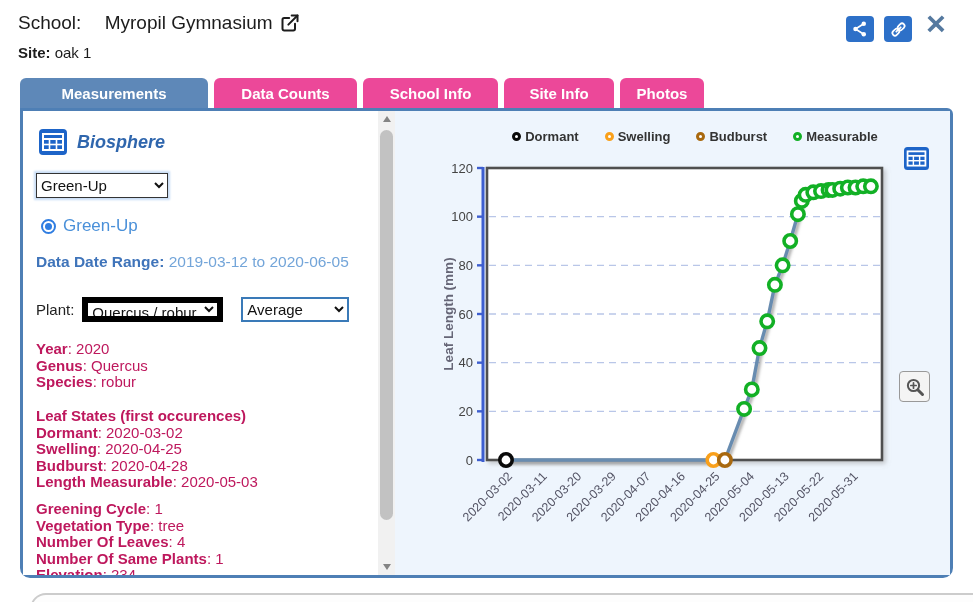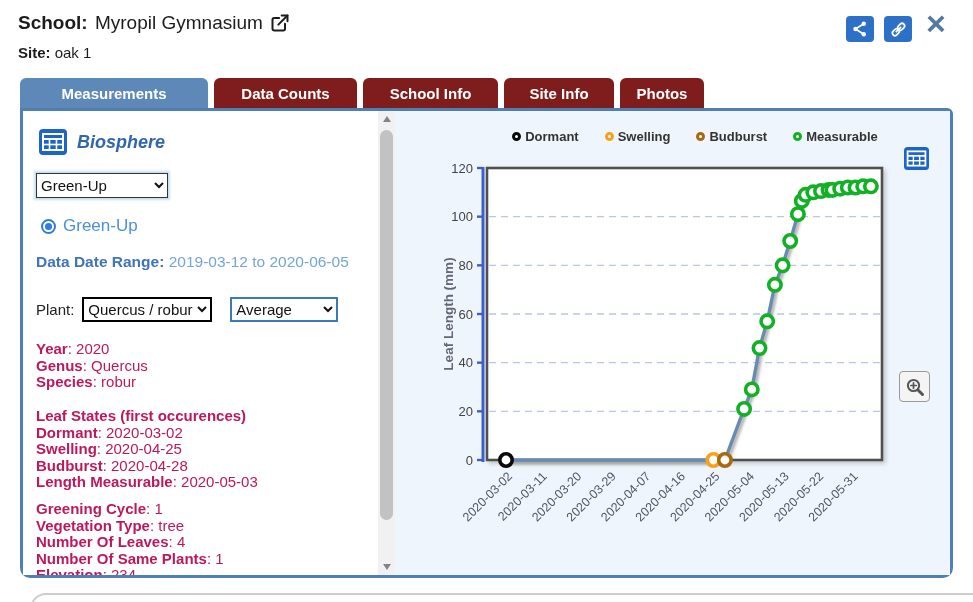--- a/index.html
+++ b/index.html
@@ -2,34 +2,34 @@
 <html><head>
 <meta charset="utf-8">
 <style>
   * { margin:0; padding:0; box-sizing:border-box; }
   html,body { width:973px; height:602px; background:#fff; overflow:hidden;
     font-family:"Liberation Sans","DejaVu Sans",sans-serif; }
   .abs { position:absolute; }
 
   
   #school-line { left:18px; top:12px; font-size:19px; color:#1c1c1c; display:flex; align-items:center; gap:7px;}
-  #school-line b { font-weight:bold; margin-right:2px;}
+  #school-line b { font-weight:normal; margin-right:18px;}
   #site-line { left:18px; top:44px; font-size:15px; color:#1c1c1c;}
   #site-line b { font-weight:bold; }
   .blue-btn { width:28px; height:26px; background:#2d70c8; border-radius:4px;
     display:flex; align-items:center; justify-content:center; cursor:pointer;}
   #share-btn { left:846px; top:16px; }
   #link-btn  { left:884px; top:16px; }
   #close-btn { left:921px; top:4px; font-size:34px; font-weight:bold; color:#55799f;
     cursor:pointer; line-height:38px; width:30px; text-align:center;}
 
   
   #tabbar { left:20px; top:78px; display:flex; gap:6px; height:30px; }
   .tab { height:30px; display:flex; align-items:center; justify-content:center;
-    font-size:15px; font-weight:bold; color:#fff; background:#7f1d1d;
+    font-size:15px; font-weight:bold; color:#fff; background:#ec4899;
     border-radius:6px 6px 0 0; cursor:pointer; }
   .tab.active { background:#5e88b8; }
 
   
   #panel { left:20px; top:108px; width:933px; height:470px;
     border:3px solid #4e7fb5; border-radius:0 6px 10px 10px; background:#edf4fc; overflow:hidden;}
 
   
   #left-col { left:23px; top:111px; width:355px; height:464px; background:#ffffff; overflow:hidden;}
   #proto-row { left:15px; top:17px; display:flex; align-items:center; gap:9px; position:absolute;}
@@ -39,21 +39,21 @@
     border:1px solid #333; box-shadow:0 0 2px 2px #c8dcf5; position:absolute;}
   #radio-row { left:18px; top:105px; display:flex; align-items:center; gap:7px; position:absolute;}
   .radio-outer { width:15px; height:15px; border:2px solid #2f7de1; border-radius:50%;
     display:flex; align-items:center; justify-content:center; background:#fff;}
   .radio-dot { width:7px; height:7px; background:#2f7de1; border-radius:50%; }
   #radio-label { font-size:17px; color:#4a90d9; }
   #daterange { left:13px; top:142px; font-size:15.5px; position:absolute;}
   #daterange b { color:#3f74ba; font-weight:bold; }
   #daterange span.val { color:#73a5d9; }
   #plant-row { left:13px; top:186px; display:flex; align-items:center; gap:8px; position:absolute; font-size:15px; color:#222;}
-  #plant-select { width:130px; height:25px; border:2px solid #000000; }
+  #plant-select { width:141px; height:25px; border:6px solid #000000; }
   #stat-select  { width:108px; height:25px; border:2px solid #3a7ab8; margin-left:10px;}
   .info-block { position:absolute; left:13px; font-size:15px; color:#be185d; line-height:16.6px; }
   .info-block b { font-weight:bold; }
   #plant-info   { top:230px; }
   #leaf-states  { top:297px; }
   #site-details { top:390px; }
 
   
   #scrollbar { left:378px; top:111px; width:17px; height:464px; background:#f1f1f1; }
   .sb-arrow { position:absolute; left:0; width:17px; height:16px; display:flex; align-items:center; justify-content:center; cursor:pointer;}

